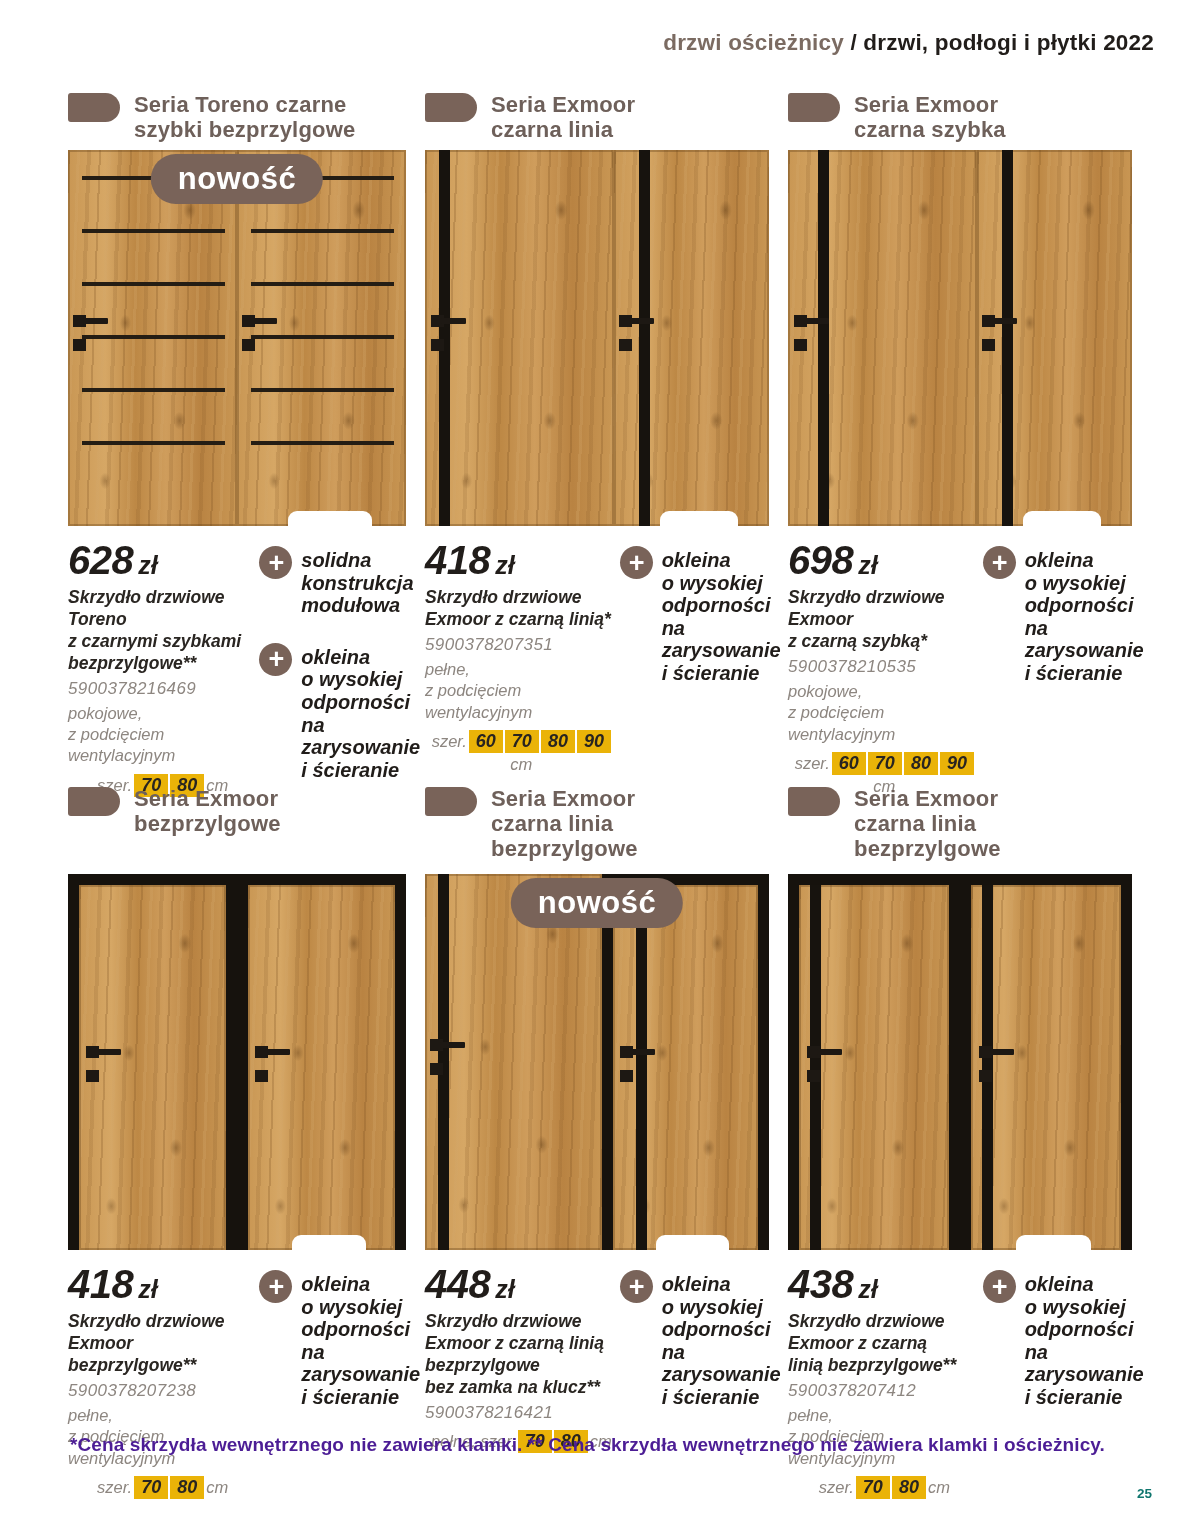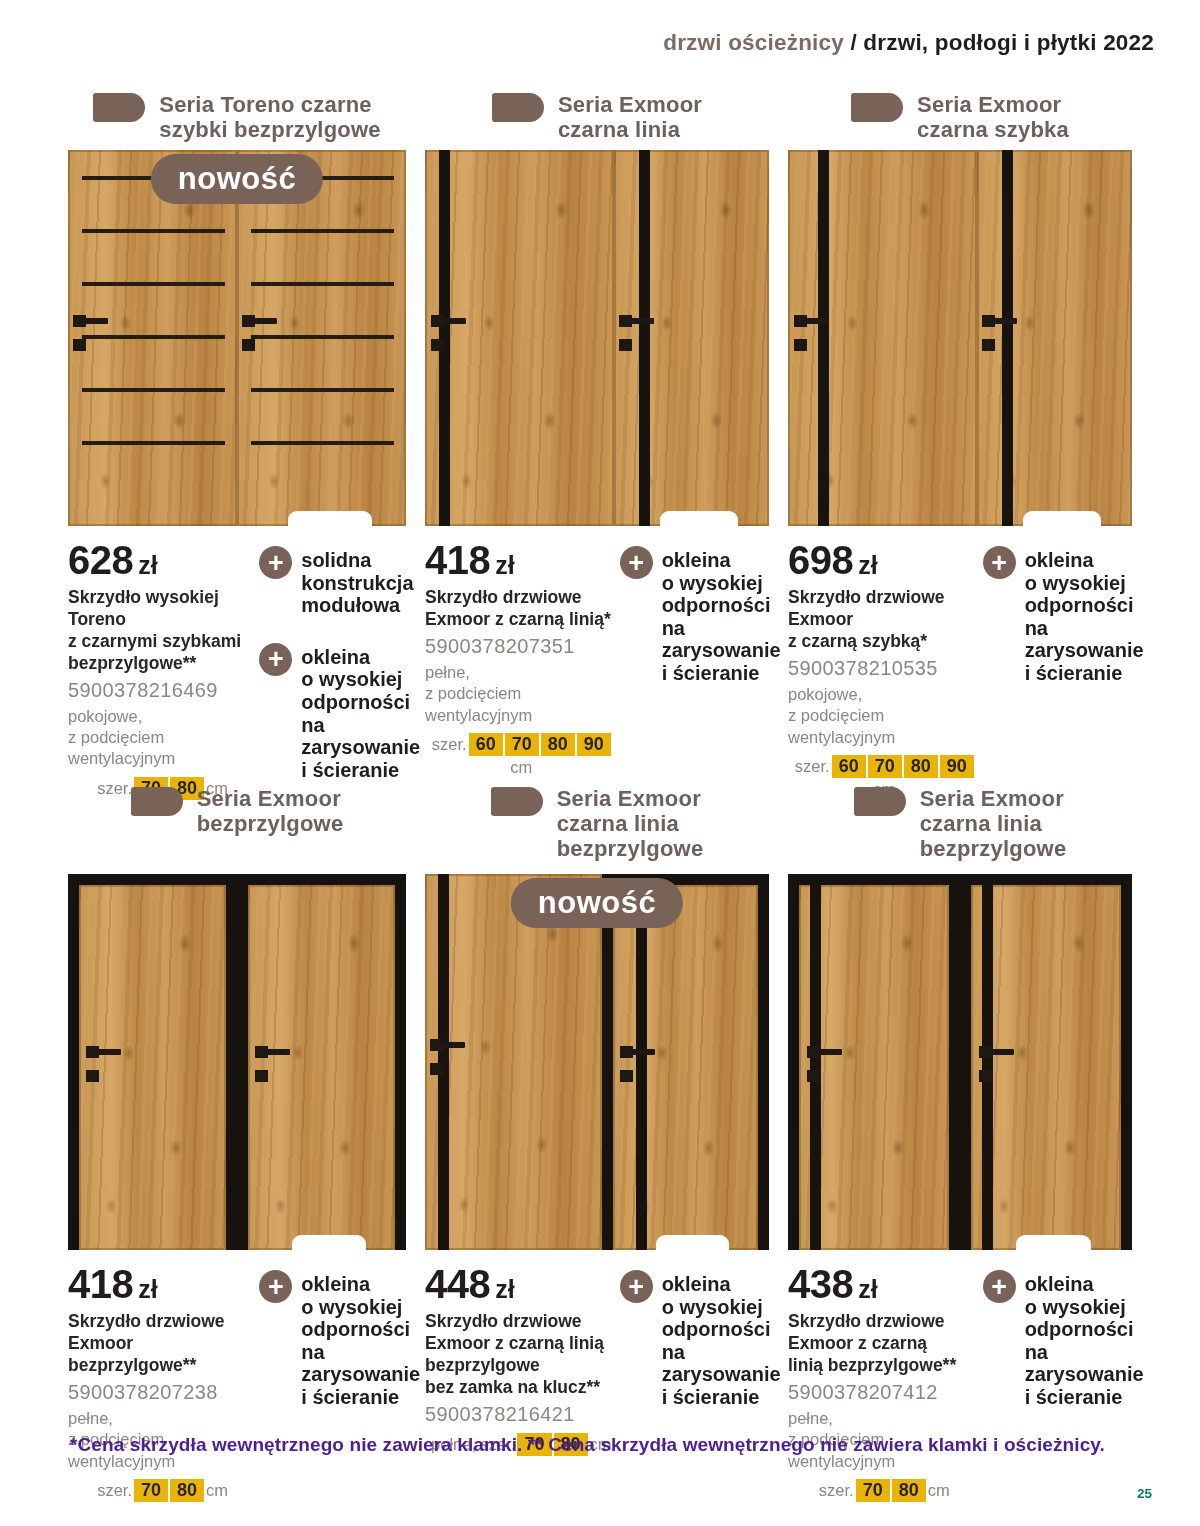--- a/index.html
+++ b/index.html
@@ -11,21 +11,21 @@
   
   .header{position:absolute;top:30px;right:46px;font-size:22.5px;font-weight:bold;letter-spacing:.2px;}
   .bc-light{color:#7b6b62;}
   .bc-dark{color:#211d1a;}
 
   
   .row{position:absolute;left:68px;display:grid;grid-template-columns:338px 344px 344px;column-gap:19px;}
   .row1{top:92px;}
   .row2{top:786px;}
   .card{position:relative;}
-  .card-head{display:flex;gap:14px;height:50px;align-items:flex-start;justify-content:center;}
+  .card-head{display:flex;gap:14px;height:50px;align-items:flex-start;}
   .row2 .card-head{height:82px;}
   .tab{width:52px;height:29px;flex:none;background:#796359;border-radius:3px 15px 15px 3px;margin-top:1px;}
   .series-title{font-weight:bold;font-size:22px;line-height:1.14;color:#6e605a;white-space:pre-line;letter-spacing:.2px;}
 
   
   .doors{margin-top:8px;height:376px;display:flex;position:relative;}
   .row2 .doors{margin-top:6px;}
   .door{
     position:relative;flex:1;
     background:
@@ -60,26 +60,26 @@
   .handle{position:absolute;left:3%;top:44%;width:38px;height:40px;z-index:3;}
   .handle::before{content:"";position:absolute;left:0;top:0;width:13px;height:12px;background:#1d1813;box-shadow:0 24px 0 0 #1d1813;}
   .handle::after{content:"";position:absolute;left:10px;top:3px;width:25px;height:6px;background:#1d1813;border-radius:1px;}
   .framed .handle{left:5%;}
 
   
   .badge{position:absolute;top:4px;left:50%;transform:translateX(-50%);background:#796359;color:#fff;
     font-size:31px;font-weight:bold;padding:7px 27px;border-radius:34px;z-index:5;letter-spacing:.5px;}
 
   
-  .info{display:flex;margin-top:14px;}
+  .info{display:flex;margin-top:14px;font-style:italic;}
   .info-left{width:56%;flex:none;}
   .price{font-size:40px;font-weight:bold;line-height:1;color:#211d1a;letter-spacing:-.5px;}
   .price .cur{font-size:25px;margin-left:5px;letter-spacing:0;}
   .pname{margin-top:7px;font-size:17.5px;font-weight:bold;line-height:1.25;color:#2a2622;white-space:pre-line;}
-  .ean{margin-top:4px;font-size:20px;color:#8d8680;letter-spacing:.4px;}
+  .ean{margin-top:4px;font-size:17px;color:#8d8680;letter-spacing:.4px;}
   .pdesc{margin-top:4px;font-size:16.5px;color:#8d8680;line-height:1.3;white-space:pre-line;}
   .sizes{margin-top:7px;font-size:16.5px;color:#8d8680;display:flex;align-items:center;gap:2px;flex-wrap:wrap;justify-content:center;}
   .chip{background:#eab308;color:#282420;font-weight:bold;font-size:18px;padding:1px 7px;}
   .features{flex:1;padding-left:2px;padding-top:6px;display:flex;flex-direction:column;gap:26px;}
   .feature{display:flex;gap:9px;}
   .plus{width:33px;height:33px;flex:none;border-radius:50%;background:#796359;color:#fff;font-size:27px;font-weight:bold;
     display:flex;align-items:center;justify-content:center;line-height:0;}
   .ftext{font-size:20px;font-weight:bold;color:#211d1a;line-height:1.13;white-space:pre-line;margin-top:3px;}
 
   
@@ -108,21 +108,21 @@
       </div>
       <div class="door notch">
         <div class="glass-lines"></div>
         <div class="handle"></div>
       </div>
       <div class="badge">nowość</div>
     </div>
     <div class="info">
       <div class="info-left">
         <div class="price"><span>628</span><span class="cur">zł</span></div>
-        <div class="pname">Skrzydło wysokiej Toreno
+        <div class="pname">Skrzydło drzwiowe Toreno
 z czarnymi szybkami
 bezprzylgowe**</div>
         <div class="ean">5900378216469</div>
         <div class="pdesc">pokojowe,
 z podcięciem wentylacyjnym</div>
         <div class="sizes">
           <span>szer.</span>
           <span class="chip">70</span>
           <span class="chip">80</span>
           <span>cm</span>

